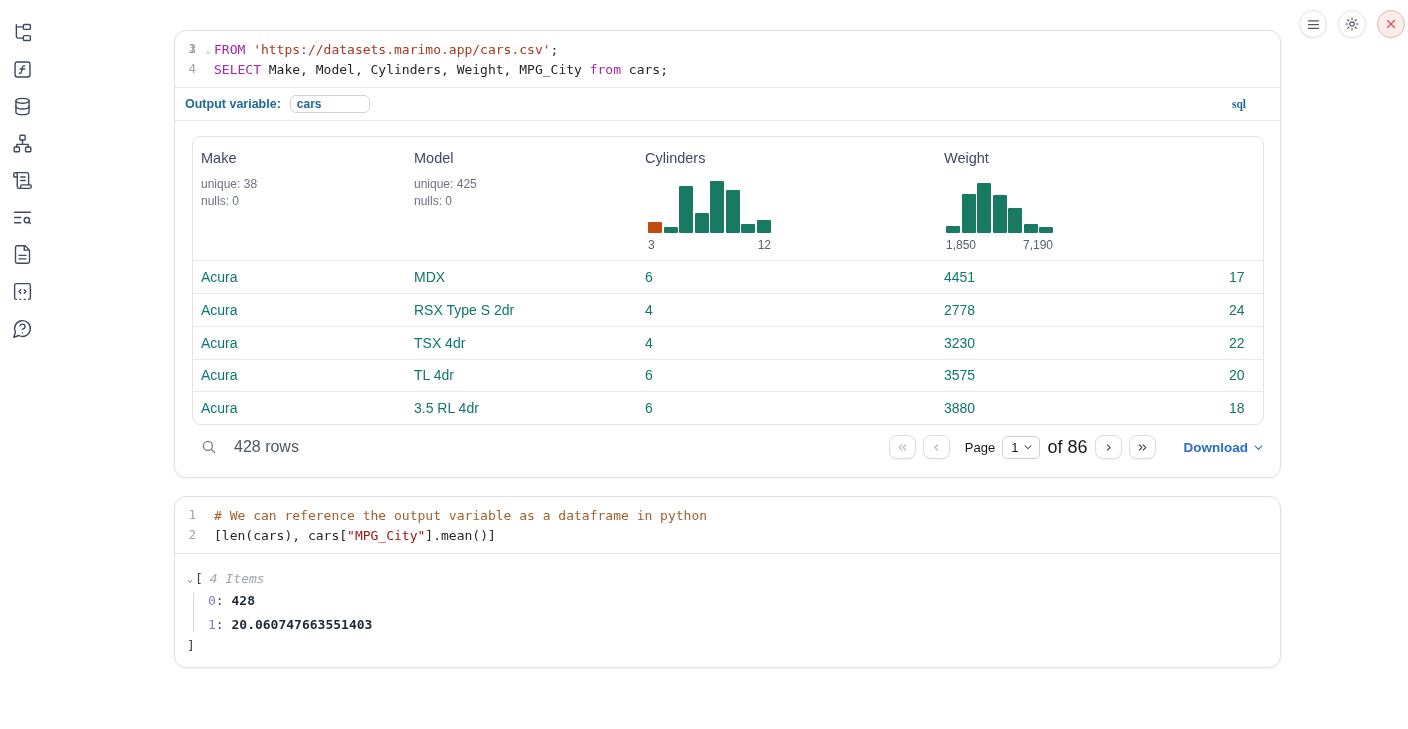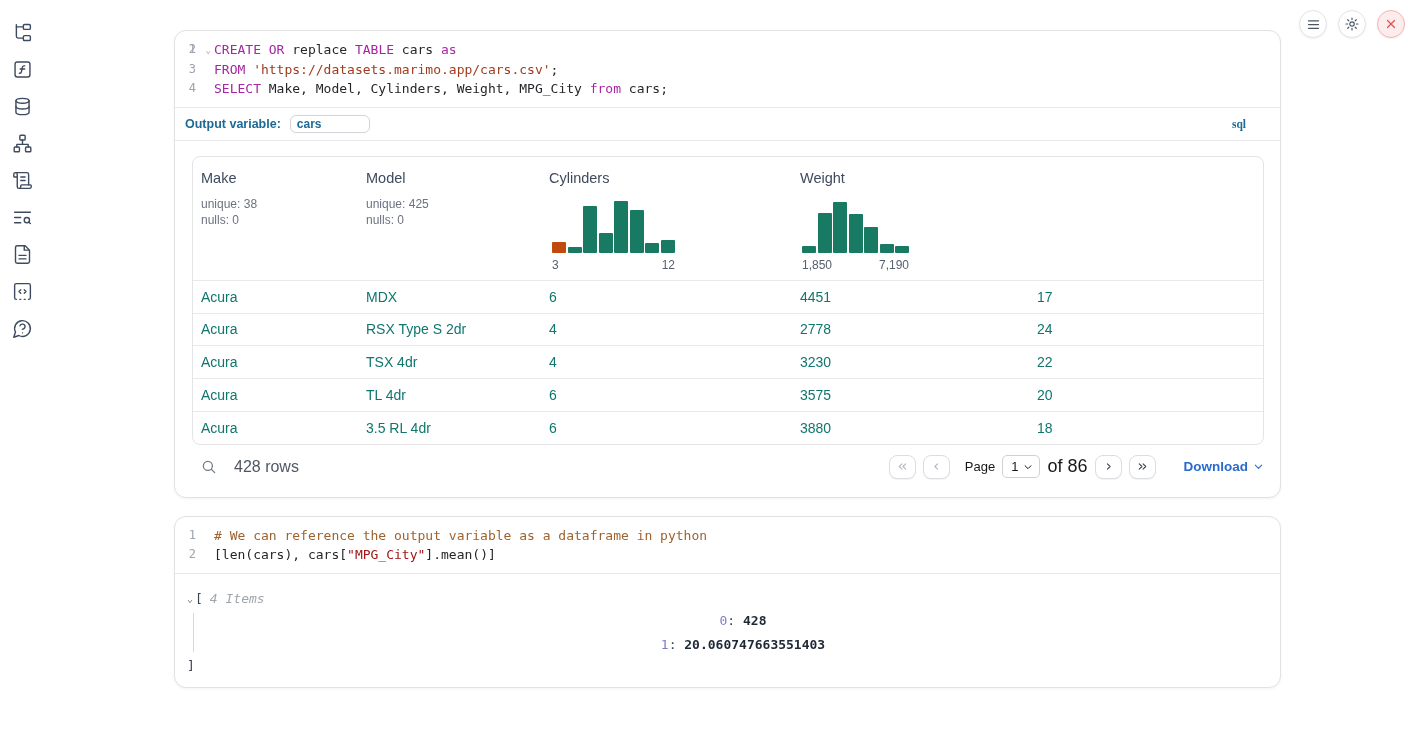--- a/index.html
+++ b/index.html
@@ -50,21 +50,21 @@
   .outvar-label { color:#1d6a96; font-weight:bold; font-size:12.5px; }
   .outvar-input { margin-left:9px; width:80px; height:18px; border:1px solid #d4d4d8;
     border-radius:6px; font-family:"Liberation Sans",sans-serif; font-size:12px;
     font-weight:bold; color:#1d6a96; padding:0 6px; outline:none; }
   .flex-spacer { flex:1; }
   .lang-badge { color:#1d6a96; font-weight:bold; font-size:11.5px;font-family:Liberation Serif, serif; }
 
   
   .table-section { padding:15px 16px 16px 17px; }
   .data-table { border:1px solid #e4e4e7; border-radius:8px; overflow:hidden; }
-  .thead, .tr { display:grid; grid-template-columns:165px 183px 251px 237px 1fr; }
+  .thead, .tr { display:grid; grid-template-columns:165px 183px 251px 237px 1fr;gap:48px; }
   .thead { height:123px; }
   .th { padding:13px 8px 0 8px; cursor:pointer; }
   .th-name { font-size:14.5px; color:#3f4a5e; }
   .th-stats { margin-top:10px; font-size:12px; color:#6b7280; line-height:16.5px; }
   .hist-wrap { margin-top:12px; }
   .col-2 .hist { width:123px; margin-left:3px; }
   .col-3 .hist { width:107px; margin-left:2px; }
   .col-4 .hist { width:116px; margin-left:2px; }
   .col-2 .hist-labels { width:123px; margin-left:3px; }
   .col-3 .hist-labels { width:107px; margin-left:2px; }
@@ -95,22 +95,22 @@
   .download-btn { margin-left:28px; display:flex; align-items:center; gap:5px;
     color:#2a6bcc; font-size:13.5px; font-weight:600; cursor:pointer; background:none; border:none;
     font-family:"Liberation Sans",sans-serif; }
 
   
   .output-area { padding:17px 16px 14px 12px;
     font-family:"DejaVu Sans Mono", monospace; font-size:13px; }
   .tree-open { display:flex; align-items:center; color:#3a4350; }
   .tree-chevron { font-size:10px; color:#6b7280; margin-right:2px; cursor:pointer; }
   .tree-count { margin-left:7px; color:#a0a6ad; font-style:italic; }
-  .tree-items { border-left:1px solid #d4d7dc; margin-left:6px; padding-left:28px;
-    margin-top:7px; display:flex; flex-direction:column; gap:9px;text-align:center; }
+  .tree-items { border-left:1px solid #d4d7dc; margin-left:6px; padding-left:14px;
+    margin-top:7px; display:flex; flex-direction:column; gap:9px; }
   .tree-index { color:#7f7cc9; }
   .tree-colon { color:#3a4350; }
   .tree-value { color:#1e2936; font-weight:bold; }
   .tree-close { margin-top:6px; color:#3a4350; }
 
   .search-btn { background:none; border:none; cursor:pointer; display:flex; }
 </style>
 </head>
 <body>
 
@@ -216,21 +216,21 @@
         <path d="M18 6 6 18"></path>
     </svg>
   </button>
 </div>
 
 <div class="main">
 
   <div class="cell-card">
     <div class="editor" id="sql-editor">
         <div class="code-line"><span class="gutter"><span class="line-num">1</span></span></div>
-        <div class="code-line"><span class="gutter"><span class="line-num">2</span><span class="fold">⌄</span></span><span class="code-text"><span class="tok-kw">CREATE</span><span class="tok-pl"> </span><span class="tok-kw">OR</span><span class="tok-pl"> replace </span><span class="tok-kw">TABLE</span><span class="tok-pl"> cars </span><span class="tok-kw">as</span></span></div>
+        <div class="code-line"><span class="gutter"><span class="line-num">2</span><span class="fold">⌄</span></span></div>
         <div class="code-line"><span class="gutter"><span class="line-num">3</span></span><span class="code-text"><span class="tok-kw">FROM</span><span class="tok-pl"> </span><span class="tok-str">'https://datasets.marimo.app/cars.csv'</span><span class="tok-pl">;</span></span></div>
         <div class="code-line"><span class="gutter"><span class="line-num">4</span></span><span class="code-text"><span class="tok-kw">SELECT</span><span class="tok-pl"> Make, Model, Cylinders, Weight, MPG_City </span><span class="tok-kw">from</span><span class="tok-pl"> cars;</span></span></div>
       </div>
     <div class="editor-sep"></div>
     <div class="outvar-row">
       <span class="outvar-label">Output variable:</span>
       <input class="outvar-input" type="text" value="cars" style="">
       <span class="flex-spacer"></span>
       <span class="lang-badge">sql</span>
     </div>

